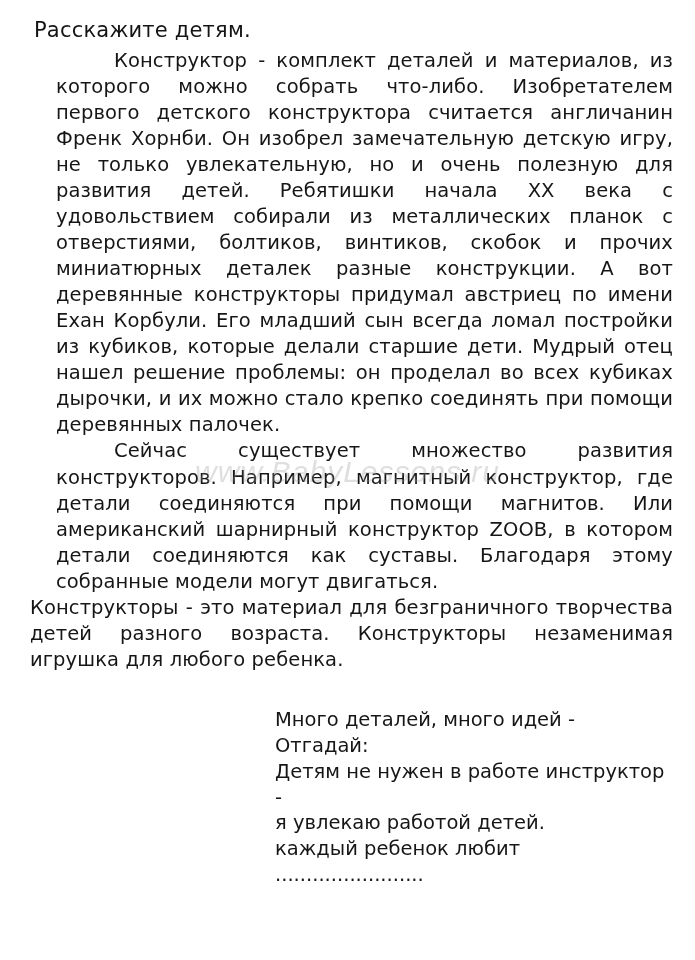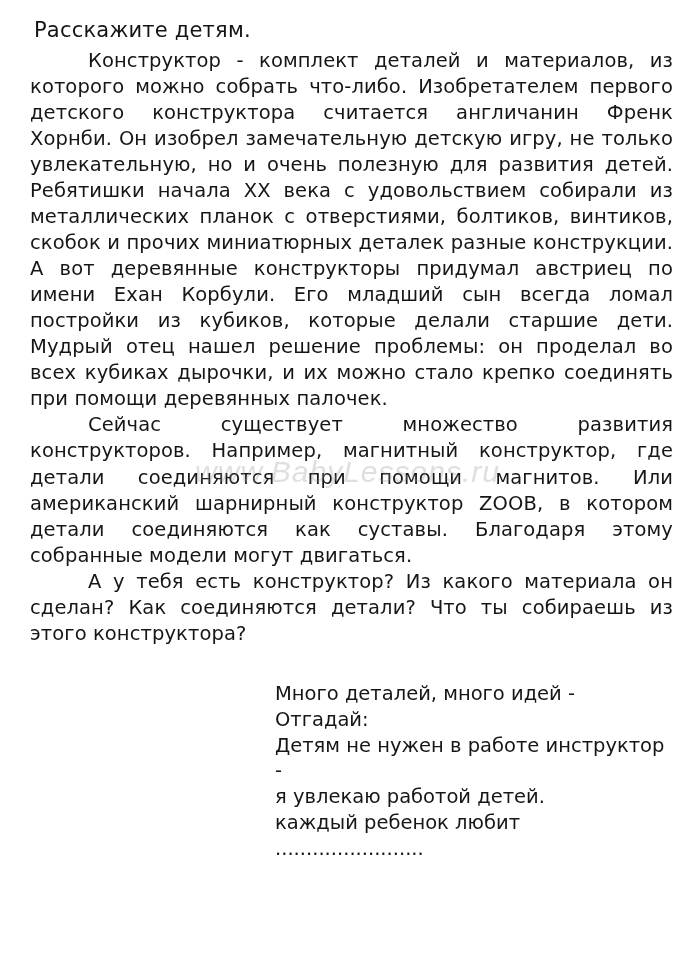--- a/index.html
+++ b/index.html
@@ -33,20 +33,21 @@
     margin: 0;
     font-size: 19.5px;
     line-height: 1.335;
     text-align: justify;
     text-justify: inter-word;
     color: #161616;
     letter-spacing: 0.1px;
   }
   .body-text p.indent {
     text-indent: 58px;
+    margin-left: 26px;
   }
   .riddle {
     margin-top: 34px;
     margin-left: 245px;
     font-size: 19.5px;
     line-height: 1.33;
     color: #161616;
   }
   .riddle div {
     white-space: pre-wrap;
@@ -70,21 +71,21 @@
 </head>
 <body>
 
 <div class="page">
 
   <h1 class="title">Расскажите детям.</h1>
 
   <div class="body-text">
     <p class="indent">Конструктор - комплект деталей и материалов, из которого можно собрать что-либо. Изобретателем первого детского конструктора считается англичанин Френк Хорнби. Он изобрел замечательную детскую игру, не только увлекательную, но и очень полезную для развития детей. Ребятишки начала ХХ века с удовольствием собирали из металлических планок с отверстиями, болтиков, винтиков, скобок и прочих миниатюрных деталек разные конструкции. А вот деревянные конструкторы придумал австриец по имени Ехан Корбули. Его младший сын всегда ломал постройки из кубиков, которые делали старшие дети. Мудрый отец нашел решение проблемы: он проделал во всех кубиках дырочки, и их можно стало крепко соединять при помощи деревянных палочек.</p>
     <p class="indent">Сейчас существует множество развития конструкторов. Например, магнитный конструктор, где детали соединяются при помощи магнитов. Или американский шарнирный конструктор ZOOB, в котором детали соединяются как суставы. Благодаря этому собранные модели могут двигаться.</p>
-    <p class="indent">А у тебя есть конструктор? Из какого материала он сделан? Как соединяются детали? Что ты собираешь из этого конструктора?</p>
+    <p>Конструкторы - это материал для безграничного творчества детей разного возраста. Конструкторы незаменимая игрушка для любого ребенка.</p>
   </div>
 
   <div class="riddle">
     <div>Много деталей, много идей -</div>
     <div>Отгадай:</div>
     <div>Детям не нужен в работе инструктор -</div>
     <div>я увлекаю работой детей.</div>
     <div>каждый ребенок любит ........................</div>
 
   </div>

